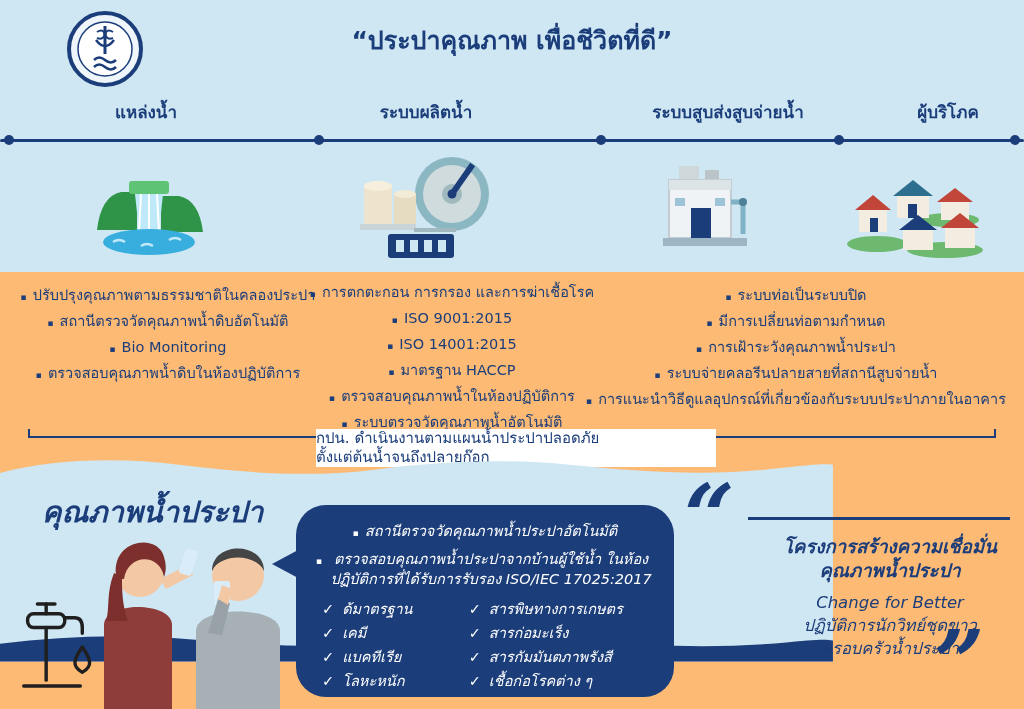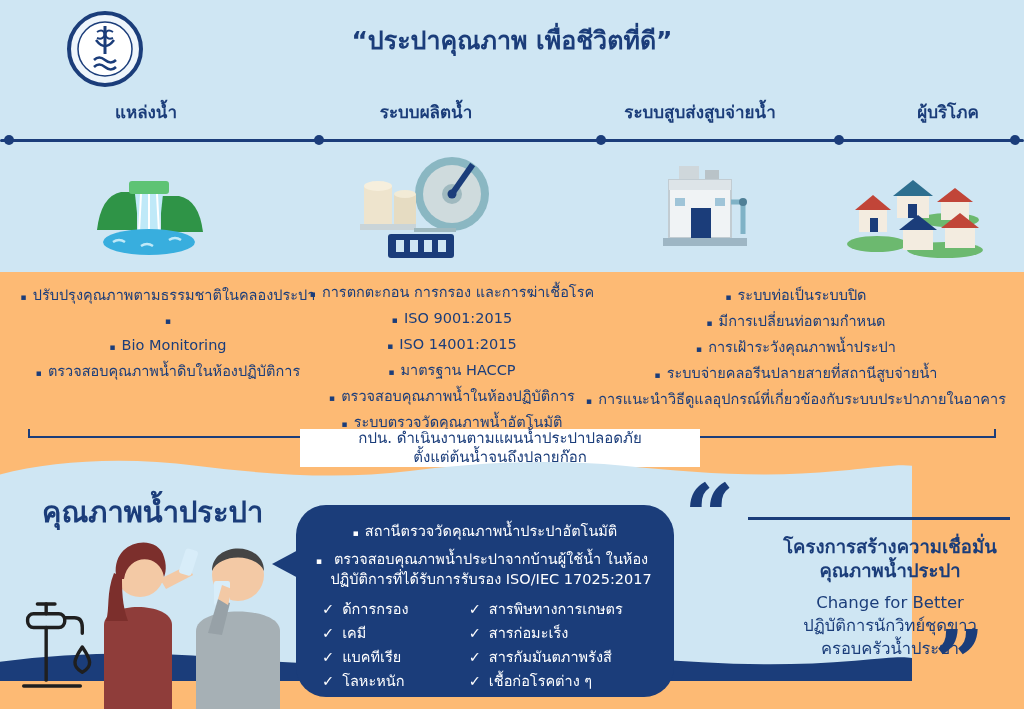--- a/index.html
+++ b/index.html
@@ -25,25 +25,25 @@
   .col1 { top:283px; left:8px;   width:320px; }
   .col2 { top:280px; left:292px; width:320px; }
   .col3 { top:283px; left:578px; width:436px; }
   .li { display:flex; justify-content:center; align-items:baseline; gap:6px;
         font-size:14.5px; line-height:24px; }
   .sq { font-size:9px; flex:none; }
   .bracket-left  { position:absolute; top:429px; left:28px;  width:330px; height:9px;
                    border-left:2px solid #1b3d7a; border-bottom:2px solid #1b3d7a; }
   .bracket-right { position:absolute; top:429px; left:666px; width:330px; height:9px;
                    border-right:2px solid #1b3d7a; border-bottom:2px solid #1b3d7a; }
-  .bracket-caption { position:absolute; top:429px; left:300px; width:400px; text-align:center;
+  .bracket-caption { position:absolute; top:429px; left:316px; width:400px; 
                      font-size:15px; line-height:19px; color:#1b3d7a; background:#ffffff; }
 
   
-  .bottom { position:absolute; top:455px; left:0; width:912px; height:254px; }
+  .bottom { position:absolute; top:455px; left:0; width:833px; height:254px;font-style:italic; }
   .bottom-bg { position:absolute; inset:0; }
   .tap-title { position:absolute; left:42px; top:34px; font-size:29px; font-weight:bold; color:#1b3d7a; }
   .faucet { position:absolute; left:12px; top:134px; width:82px; height:112px; }
   .people { position:absolute; left:76px; top:58px; width:240px; height:196px; }
 
   .bubble { position:absolute; left:296px; top:50px; width:378px; height:192px;
             background:#1b3d7a; border-radius:30px; color:#ffffff; padding:16px 20px 10px; }
   .bubble-tail { position:absolute; left:-24px; top:44px; width:0; height:0;
                  border-top:15px solid transparent; border-bottom:15px solid transparent;
                  border-right:28px solid #1b3d7a; }
@@ -80,21 +80,21 @@
       <path d="M39 16 v28" stroke="#1b3d7a" stroke-width="3" fill="none"></path>
       <path d="M31 22 c10 -6 10 10 0 6 M47 22 c-10 -6 -10 10 0 6" stroke="#1b3d7a" stroke-width="2" fill="none"></path>
       <path d="M30 30 c6 8 12 8 18 0" stroke="#1b3d7a" stroke-width="2.5" fill="none"></path>
       <path d="M28 50 q5 -5 11 0 q6 5 11 0 M28 57 q5 -5 11 0 q6 5 11 0" stroke="#1b3d7a" stroke-width="2.5" fill="none"></path>
     </svg>
 
     <div class="title1">“ประปาคุณภาพ เพื่อชีวิตที่ดี”</div>
 
     <div class="stage-label" style="left:146px">แหล่งน้ำ</div>
     <div class="stage-label" style="left:426px">ระบบผลิตน้ำ</div>
-    <div class="stage-label" style="left:700px">ระบบสูบส่งสูบจ่ายน้ำ</div>
+    <div class="stage-label" style="left:728px">ระบบสูบส่งสูบจ่ายน้ำ</div>
     <div class="stage-label" style="left:948px">ผู้บริโภค</div>
 
     <div class="tl-line"></div>
     <span class="tl-dot" style="left:4px"></span>
     <span class="tl-dot" style="left:314px"></span>
     <span class="tl-dot" style="left:596px"></span>
     <span class="tl-dot" style="left:834px"></span>
     <span class="tl-dot" style="left:1010px"></span>
 
     <svg class="icon-abs" style="left:95px;top:152px;width:110px;height:110px" viewBox="0 0 110 110">
@@ -158,20 +158,21 @@
     </svg>
   </div>
 
   <div class="col col1">
     <div class="li">
         <span class="sq">▪</span>
         <span>ปรับปรุงคุณภาพตามธรรมชาติในคลองประปา</span>
       </div>
     <div class="li">
         <span class="sq">▪</span>
+        <span>สถานีตรวจวัดคุณภาพน้ำดิบอัตโนมัติ</span>
       </div>
     <div class="li">
         <span class="sq">▪</span>
         <span>Bio Monitoring</span>
       </div>
     <div class="li">
         <span class="sq">▪</span>
         <span>ตรวจสอบคุณภาพน้ำดิบในห้องปฏิบัติการ</span>
       </div>
   </div>
@@ -276,21 +277,21 @@
         <span>สถานีตรวจวัดคุณภาพน้ำประปาอัตโนมัติ</span>
       </div>
       <div class="bb">
         <span class="sq">▪</span>
         <span>ตรวจสอบคุณภาพน้ำประปาจากบ้านผู้ใช้น้ำ ในห้องปฏิบัติการที่ได้รับการรับรอง ISO/IEC 17025:2017</span>
       </div>
       <div class="checks">
         <div class="checks-col cl">
           <div class="chk">
               <span class="ck">✓</span>
-              <span>ด้การกรอง</span>
+              <span>ด้มาตรฐาน</span>
             </div>
           <div class="chk">
               <span class="ck">✓</span>
               <span>เคมี</span>
             </div>
           <div class="chk">
               <span class="ck">✓</span>
               <span>แบคทีเรีย</span>
             </div>
           <div class="chk">

